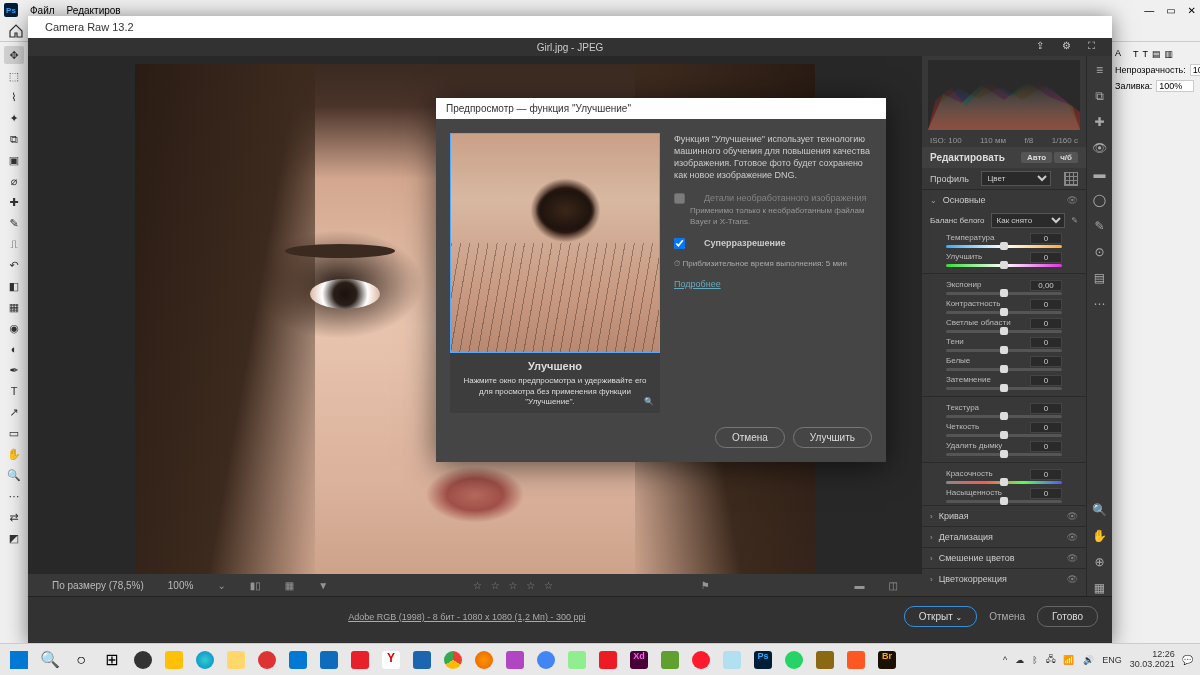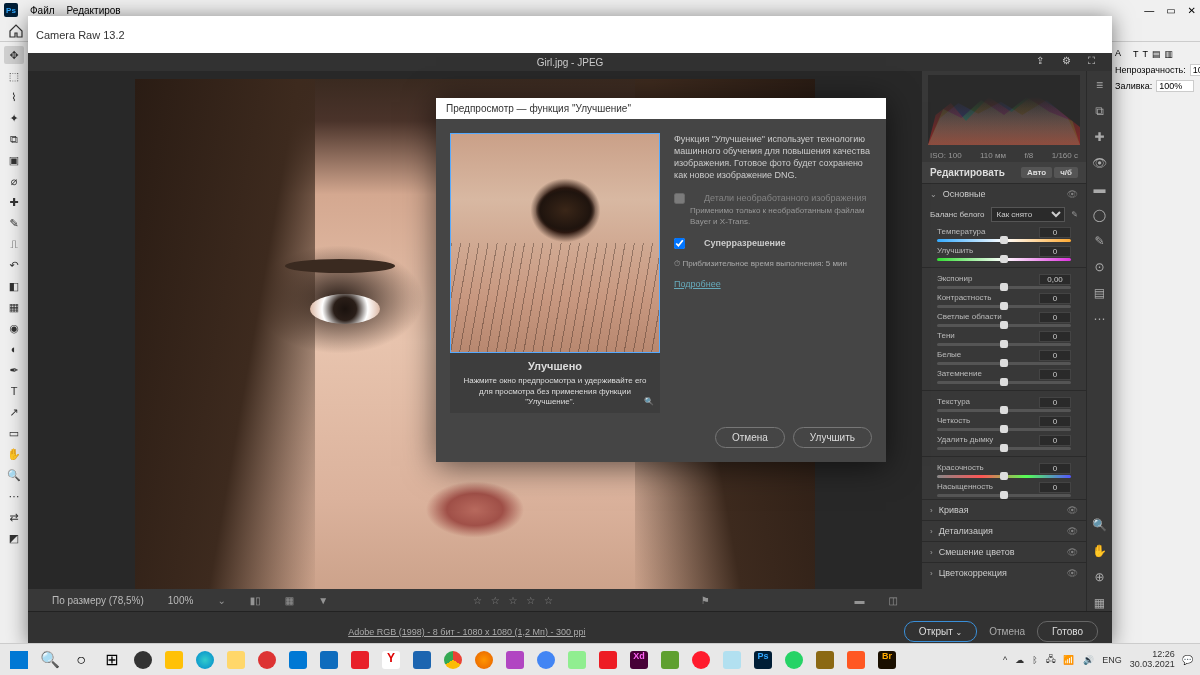--- a/index.html
+++ b/index.html
@@ -19,21 +19,21 @@
 .ps-tools .tool { width:20px; height:18px; display:flex; align-items:center; justify-content:center; font-size:11px; color:#333; border-radius:2px;}
 .ps-tools .tool.sel { background:#d0d0d0; }
 
 .ps-right { width:90px; background:#f0f0f0; border-left:1px solid #ddd; font-size:9px; padding:6px 4px;}
 .ps-right .row { display:flex; align-items:center; gap:4px; margin-bottom:4px;}
 .ps-right .ico { width:14px; height:12px; display:inline-block;}
 .ps-right input { width:38px; font-size:9px; border:1px solid #ccc; padding:0 2px;}
 
 
 .cr { position:absolute; left:28px; top:16px; width:1084px; height:628px; background:#323232; color:#ccc; font-size:10px; box-shadow:0 2px 20px rgba(0,0,0,.5); }
-.cr-titlebar { height:37px; background:#fff; color:#333; display:flex; align-items:center; padding:0 8px; font-size:11px;}
+.cr-titlebar { height:22px; background:#fff; color:#333; display:flex; align-items:center; padding:0 17px; font-size:11px;}
 .cr-top { height:18px; background:#323232; display:flex; align-items:center; justify-content:center; position:relative; font-size:10px; color:#ccc;}
 .cr-top .topicons { position:absolute; right:10px; display:flex; gap:12px;}
 .cr-top .ico { width:14px; height:14px; color:#ccc; }
 
 .cr-main { display:flex; height:540px; }
 .cr-canvas { flex:1; background:#282828; position:relative; display:flex; align-items:center; justify-content:center; }
 .cr-canvas .photo { width:680px; height:525px; background:
   radial-gradient(ellipse 140px 90px at 30% 42%, #2a1e18 0%, transparent 60%),
   radial-gradient(ellipse 140px 90px at 70% 42%, #2a1e18 0%, transparent 60%),
   radial-gradient(ellipse 70px 40px at 50% 82%, #b86a5e 0%, #a05048 40%, transparent 70%),
@@ -67,21 +67,21 @@
 .sect-hdr .btns span { background:#555; padding:1px 6px; font-size:8px; border-radius:2px;}
 
 .prow { display:flex; align-items:center; justify-content:space-between; padding:3px 8px;}
 .prow select { background:#2a2a2a; color:#ccc; border:1px solid #555; font-size:8px; width:70px; padding:1px;}
 .prow .grid-ico { width:14px; height:14px; border:1px solid #888; display:inline-block; background:repeating-linear-gradient(90deg,#888 0 1px,transparent 1px 4px),repeating-linear-gradient(0deg,#888 0 1px,transparent 1px 4px);}
 
 .collap { display:flex; align-items:center; padding:5px 8px; font-size:9px; color:#ccc; border-top:1px solid #2a2a2a; gap:6px;}
 .collap .chev { font-size:8px; opacity:.7;}
 .collap .eye { margin-left:auto; opacity:.5;}
 
-.slider-row { padding:2px 15px; }
+.slider-row { padding:2px 24px; }
 .slider-row .lbl { display:flex; justify-content:space-between; font-size:8px; color:#bbb; margin-bottom:1px;}
 .slider-row .lbl input { width:32px; background:#2a2a2a; color:#ccc; border:1px solid #444; font-size:8px; text-align:center; padding:0;}
 .slider-row .track { height:3px; background:#555; position:relative; border-radius:2px;}
 .slider-row .track .knob { position:absolute; left:50%; top:-3px; width:8px; height:8px; background:#ddd; border-radius:2px; transform:translateX(-50%);}
 .slider-row.temp .track { background:linear-gradient(90deg,#3af,#fff,#fa3);}
 .slider-row.tint .track { background:linear-gradient(90deg,#3d3,#fff,#d3d);}
 .slider-row.vib .track { background:linear-gradient(90deg,#888,#f55,#5f5,#55f);}
 .sep { height:1px; background:#2a2a2a; margin:4px 0;}
 .wb-row { display:flex; align-items:center; gap:6px; padding:3px 8px; font-size:8px;}
 .wb-row select{background:#2a2a2a;color:#ccc;border:1px solid #555;font-size:8px;flex:1;padding:1px;}
@@ -237,20 +237,25 @@
           <span>f/8</span>
           <span>1/160 c</span>
         </div>
         <div class="sect-hdr">
           <span>Редактировать</span>
           <div class="btns">
               <span>Авто</span>
               <span>ч/б</span>
             </div>
         </div>
+        <div class="prow">
+          <span>Профиль</span>
+          <select><option>Цвет</option></select>
+          <span class="grid-ico"></span>
+        </div>
         <div class="collap">
             <span class="chev">⌄</span>
             <span>Основные</span>
             <span class="eye">👁</span>
           </div>
         <div class="wb-row">
             <span>Баланс белого</span>
             <select><option>Как снято</option></select>
             <span class="drop">✎</span>
           </div>

